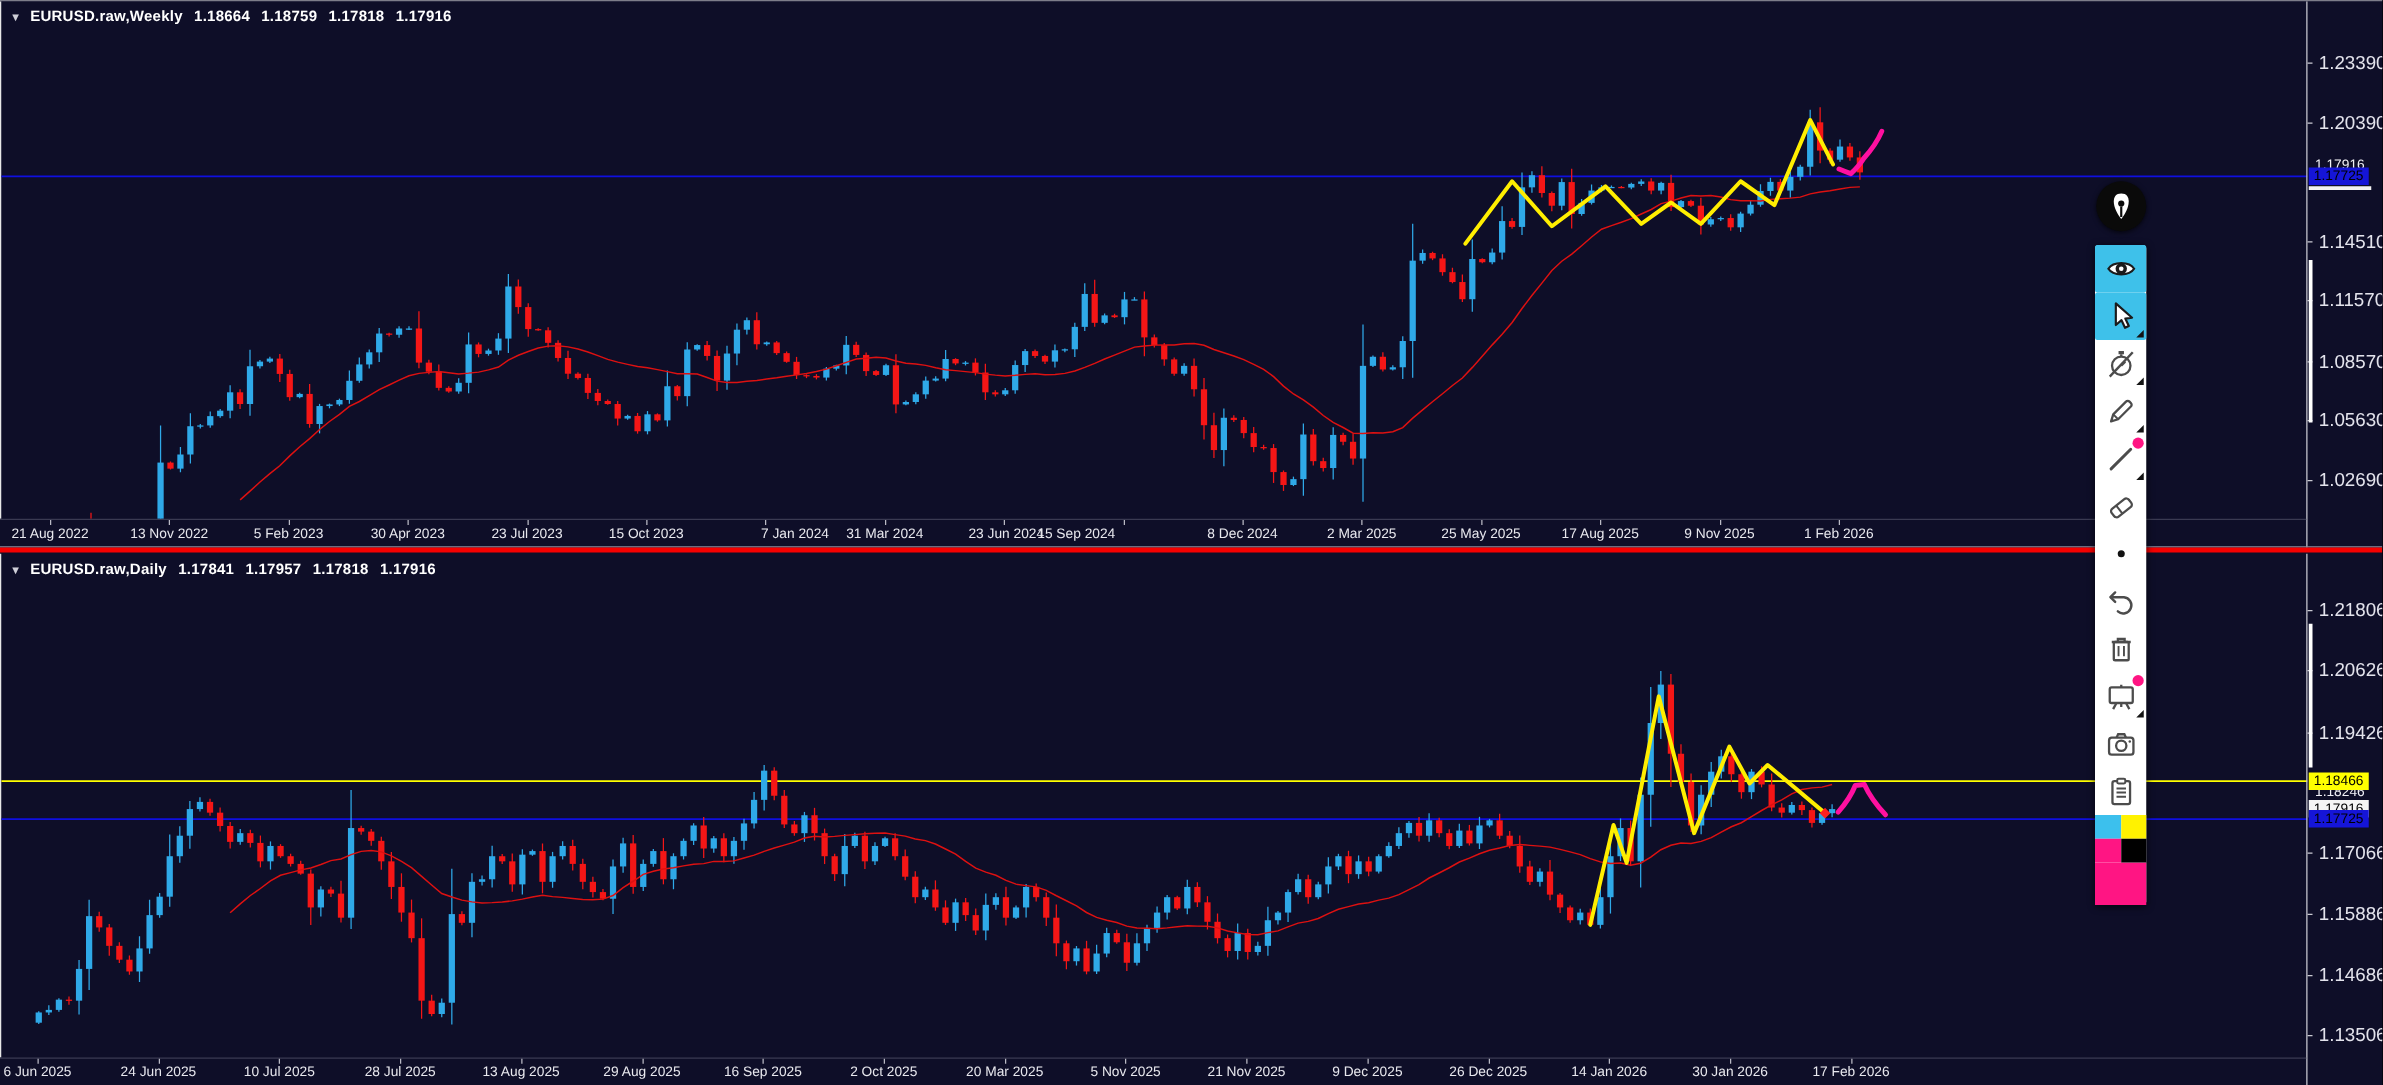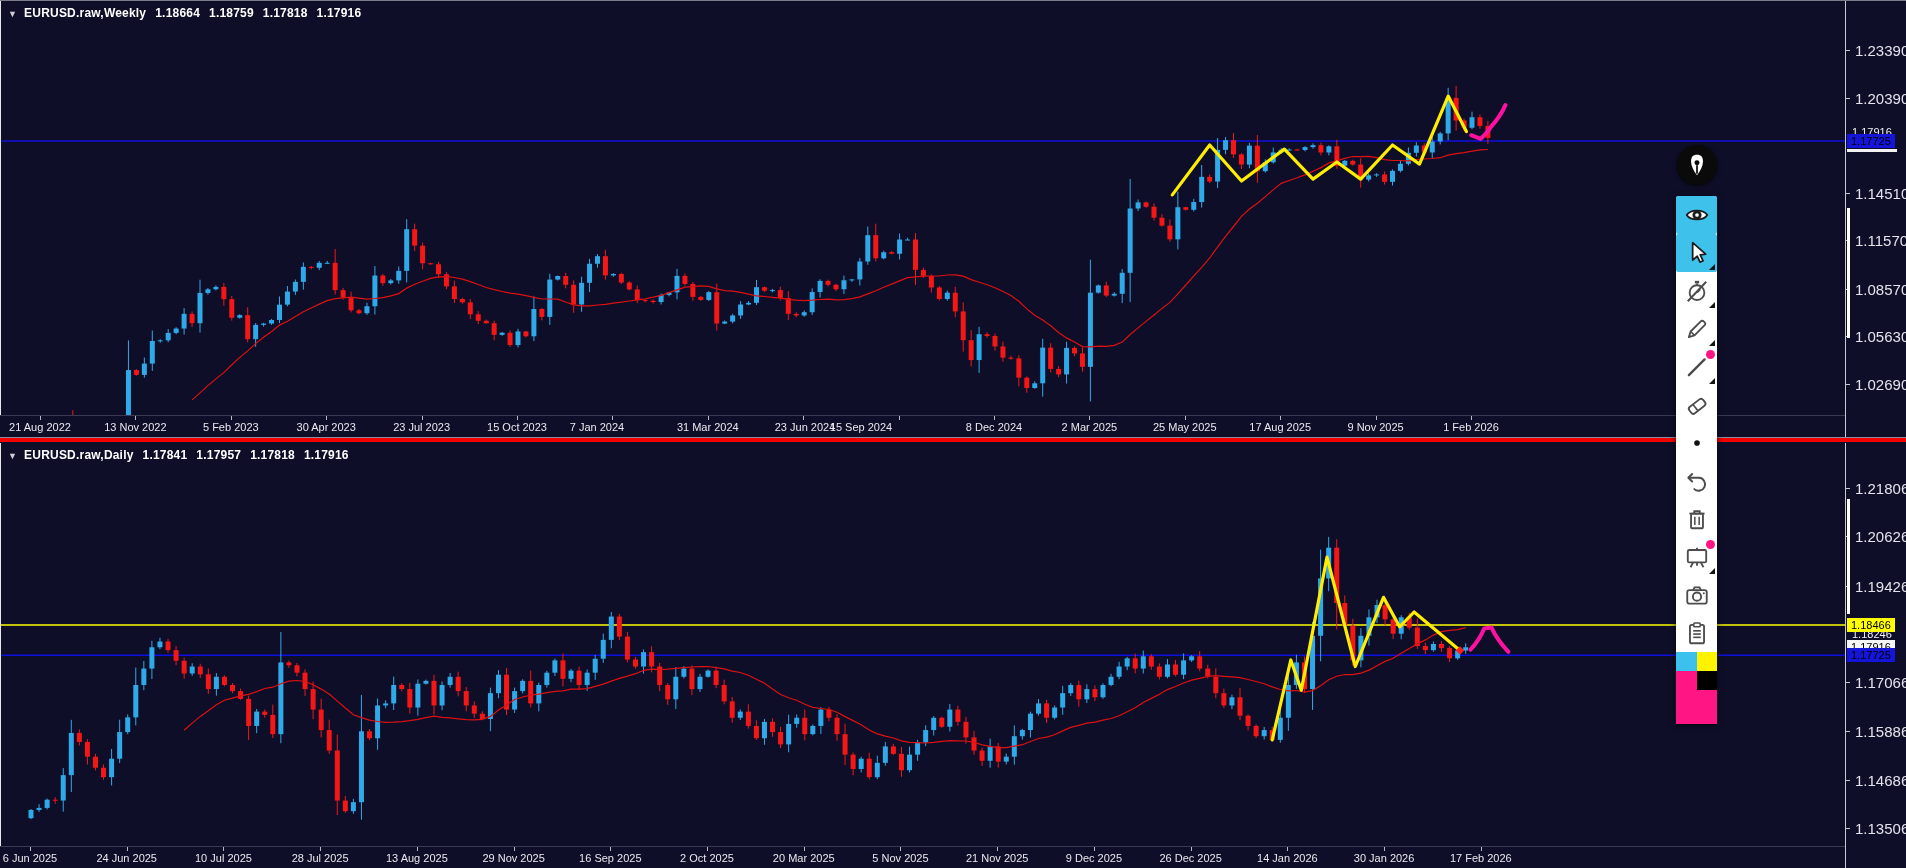--- a/index.html
+++ b/index.html
@@ -448,21 +448,21 @@
         <div class="ta-label" style="left: 135.4px;">13 Nov 2022</div>
         <div class="ta-tick" style="left: 230.8px;"></div>
         <div class="ta-label" style="left: 230.8px;">5 Feb 2023</div>
         <div class="ta-tick" style="left: 326.2px;"></div>
         <div class="ta-label" style="left: 326.2px;">30 Apr 2023</div>
         <div class="ta-tick" style="left: 421.6px;"></div>
         <div class="ta-label" style="left: 421.6px;">23 Jul 2023</div>
         <div class="ta-tick" style="left: 517px;"></div>
         <div class="ta-label" style="left: 517px;">15 Oct 2023</div>
         <div class="ta-tick" style="left: 612.4px;"></div>
-        <div class="ta-label" style="left: 597px;">7 Jan 2024</div>
+        <div class="ta-label" style="left: 636px;">7 Jan 2024</div>
         <div class="ta-tick" style="left: 707.8px;"></div>
         <div class="ta-label" style="left: 707.8px;">31 Mar 2024</div>
         <div class="ta-tick" style="left: 803.2px;"></div>
         <div class="ta-label" style="left: 805px;">23 Jun 2024</div>
         <div class="ta-tick" style="left: 898.6px;"></div>
         <div class="ta-label" style="left: 861px;">15 Sep 2024</div>
         <div class="ta-tick" style="left: 994px;"></div>
         <div class="ta-label" style="left: 994px;">8 Dec 2024</div>
         <div class="ta-tick" style="left: 1089.4px;"></div>
         <div class="ta-label" style="left: 1089.4px;">2 Mar 2025</div>
@@ -878,21 +878,21 @@
         <div class="ta-label" style="left: 30px;">6 Jun 2025</div>
         <div class="ta-tick" style="left: 126.72px;"></div>
         <div class="ta-label" style="left: 126.72px;">24 Jun 2025</div>
         <div class="ta-tick" style="left: 223.44px;"></div>
         <div class="ta-label" style="left: 223.44px;">10 Jul 2025</div>
         <div class="ta-tick" style="left: 320.16px;"></div>
         <div class="ta-label" style="left: 320.16px;">28 Jul 2025</div>
         <div class="ta-tick" style="left: 416.88px;"></div>
         <div class="ta-label" style="left: 416.88px;">13 Aug 2025</div>
         <div class="ta-tick" style="left: 513.6px;"></div>
-        <div class="ta-label" style="left: 513.6px;">29 Nov 2025</div>
+        <div class="ta-label" style="left: 513.6px;">29 Aug 2025</div>
         <div class="ta-tick" style="left: 610.32px;"></div>
         <div class="ta-label" style="left: 610.32px;">16 Sep 2025</div>
         <div class="ta-tick" style="left: 707.04px;"></div>
         <div class="ta-label" style="left: 707.04px;">2 Oct 2025</div>
         <div class="ta-tick" style="left: 803.76px;"></div>
         <div class="ta-label" style="left: 803.76px;">20 Mar 2025</div>
         <div class="ta-tick" style="left: 900.48px;"></div>
         <div class="ta-label" style="left: 900.48px; text-align: center;">5 Nov 2025</div>
         <div class="ta-tick" style="left: 997.2px;"></div>
         <div class="ta-label" style="left: 997.2px;">21 Nov 2025</div>

